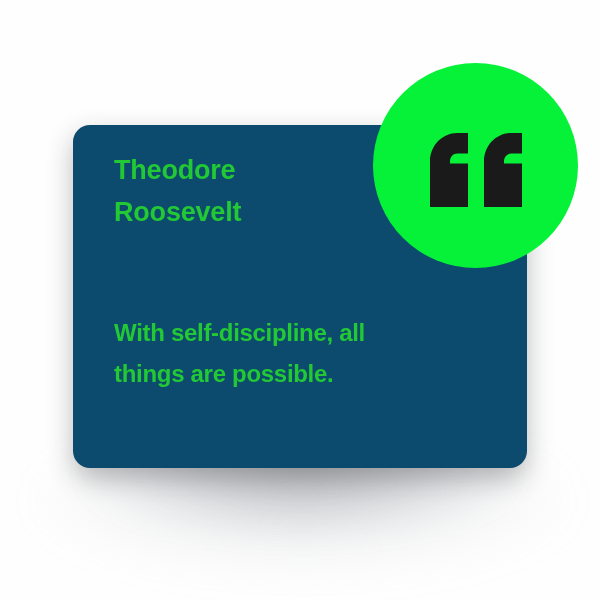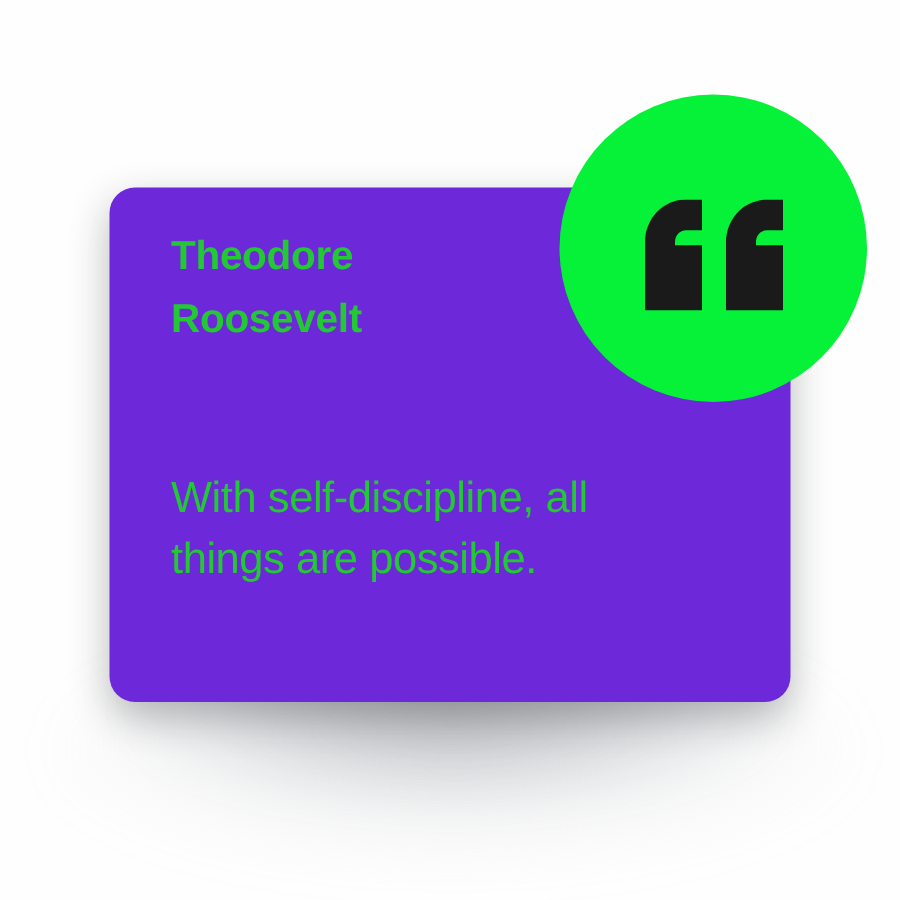--- a/index.html
+++ b/index.html
@@ -53,21 +53,21 @@
     z-index: 1;
   }
 
   
   .quote-card {
     position: absolute;
     left: 73px;
     top: 125px;
     width: 454px;
     height: 343px;
-    background: #6d28d9;
+    background: #0c4a6e;
     border-radius: 17px;
     z-index: 2;
     box-shadow: 0 10px 26px rgba(30,32,36,0.30);
   }
 
   .author {
     position: absolute;
     left: 41px;
     top: 24px;
     color: #22c934;
@@ -77,22 +77,22 @@
     letter-spacing: -0.2px;
     width: 260px;
     white-space: pre-line;
   }
 
   .quote-text {
     position: absolute;
     left: 41px;
     top: 187px;
     color: #22c934;
-    font-size: 29px;
-    font-weight: normal;
+    font-size: 24px;
+    font-weight: bold;
     line-height: 41px;
     letter-spacing: -0.3px;
     width: 350px;
     white-space: pre-line;
   }
 
   
   .quote-badge {
     position: absolute;
     left: 373px;

